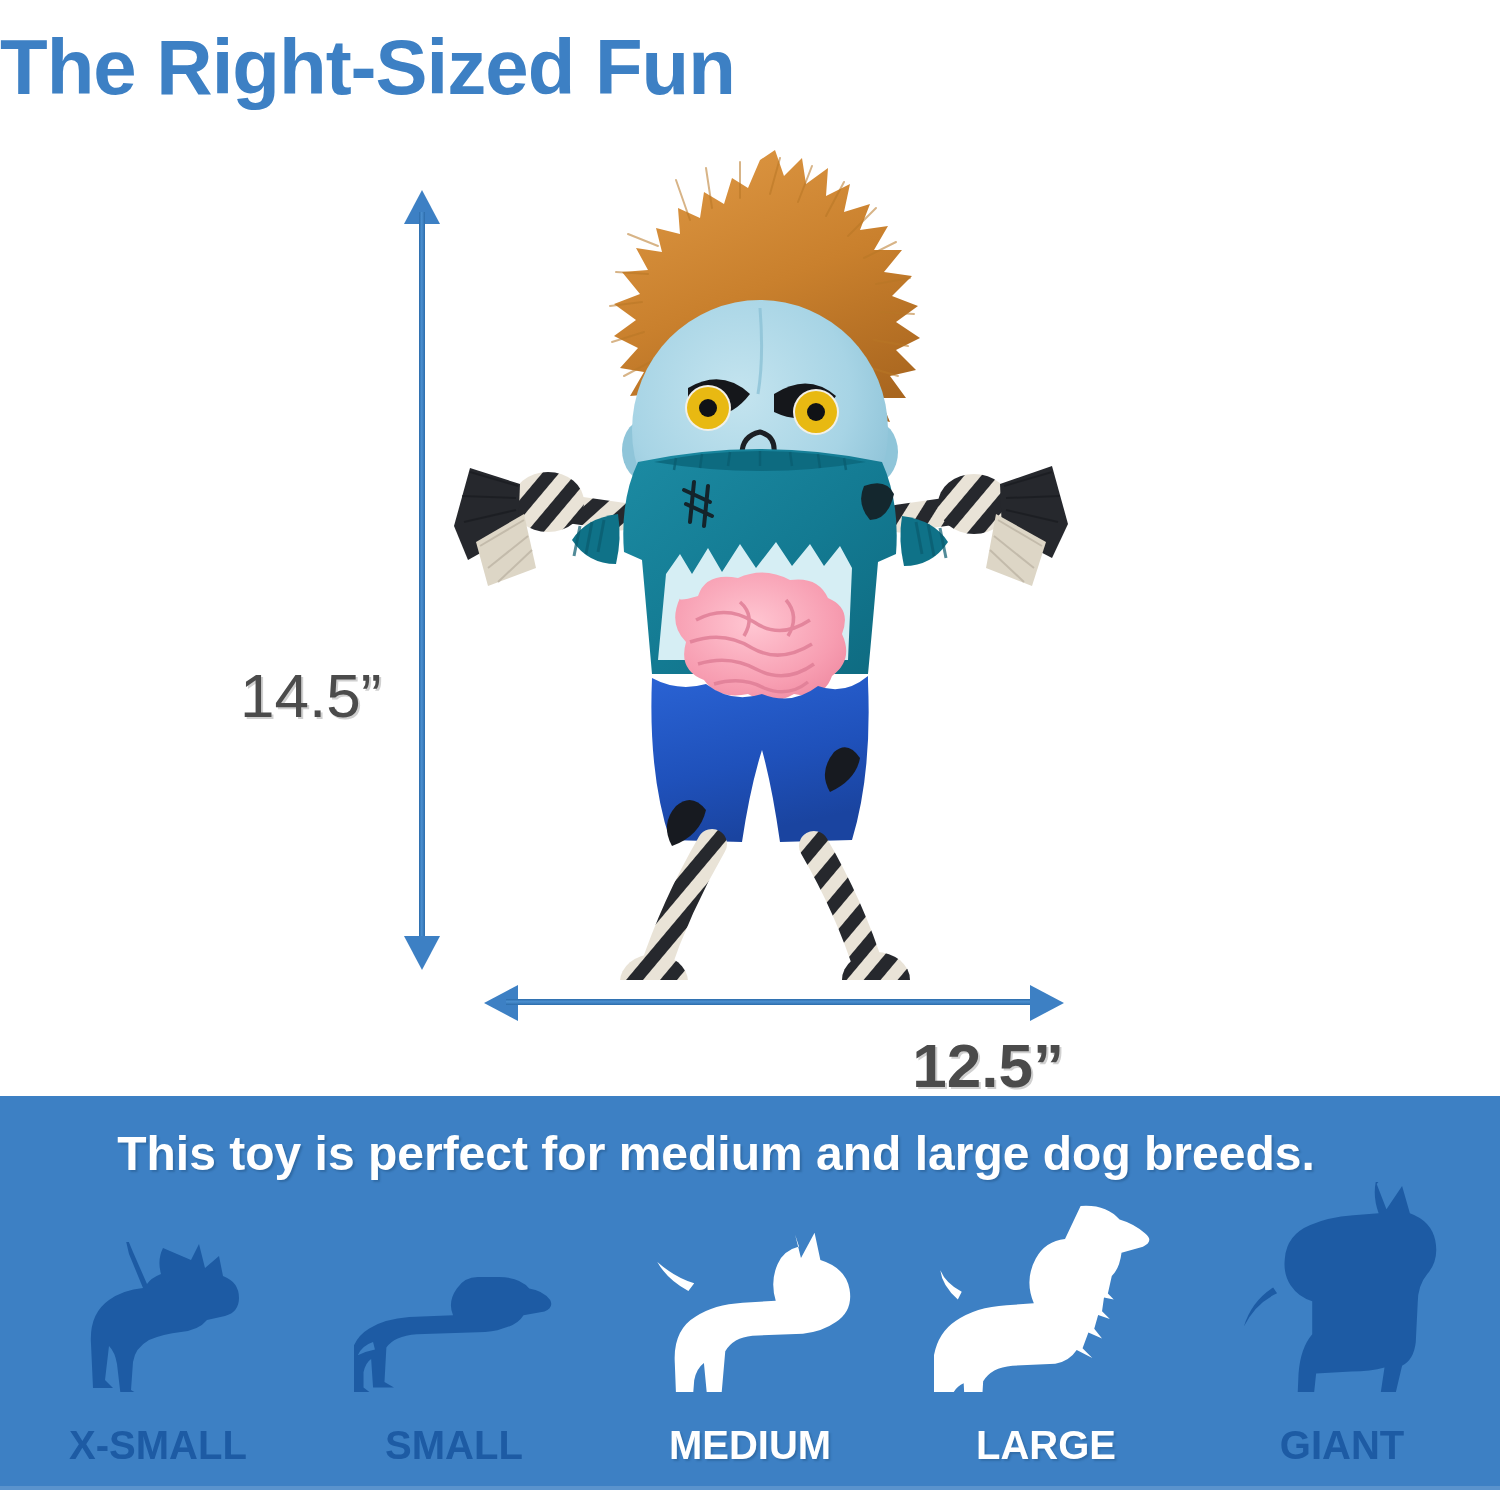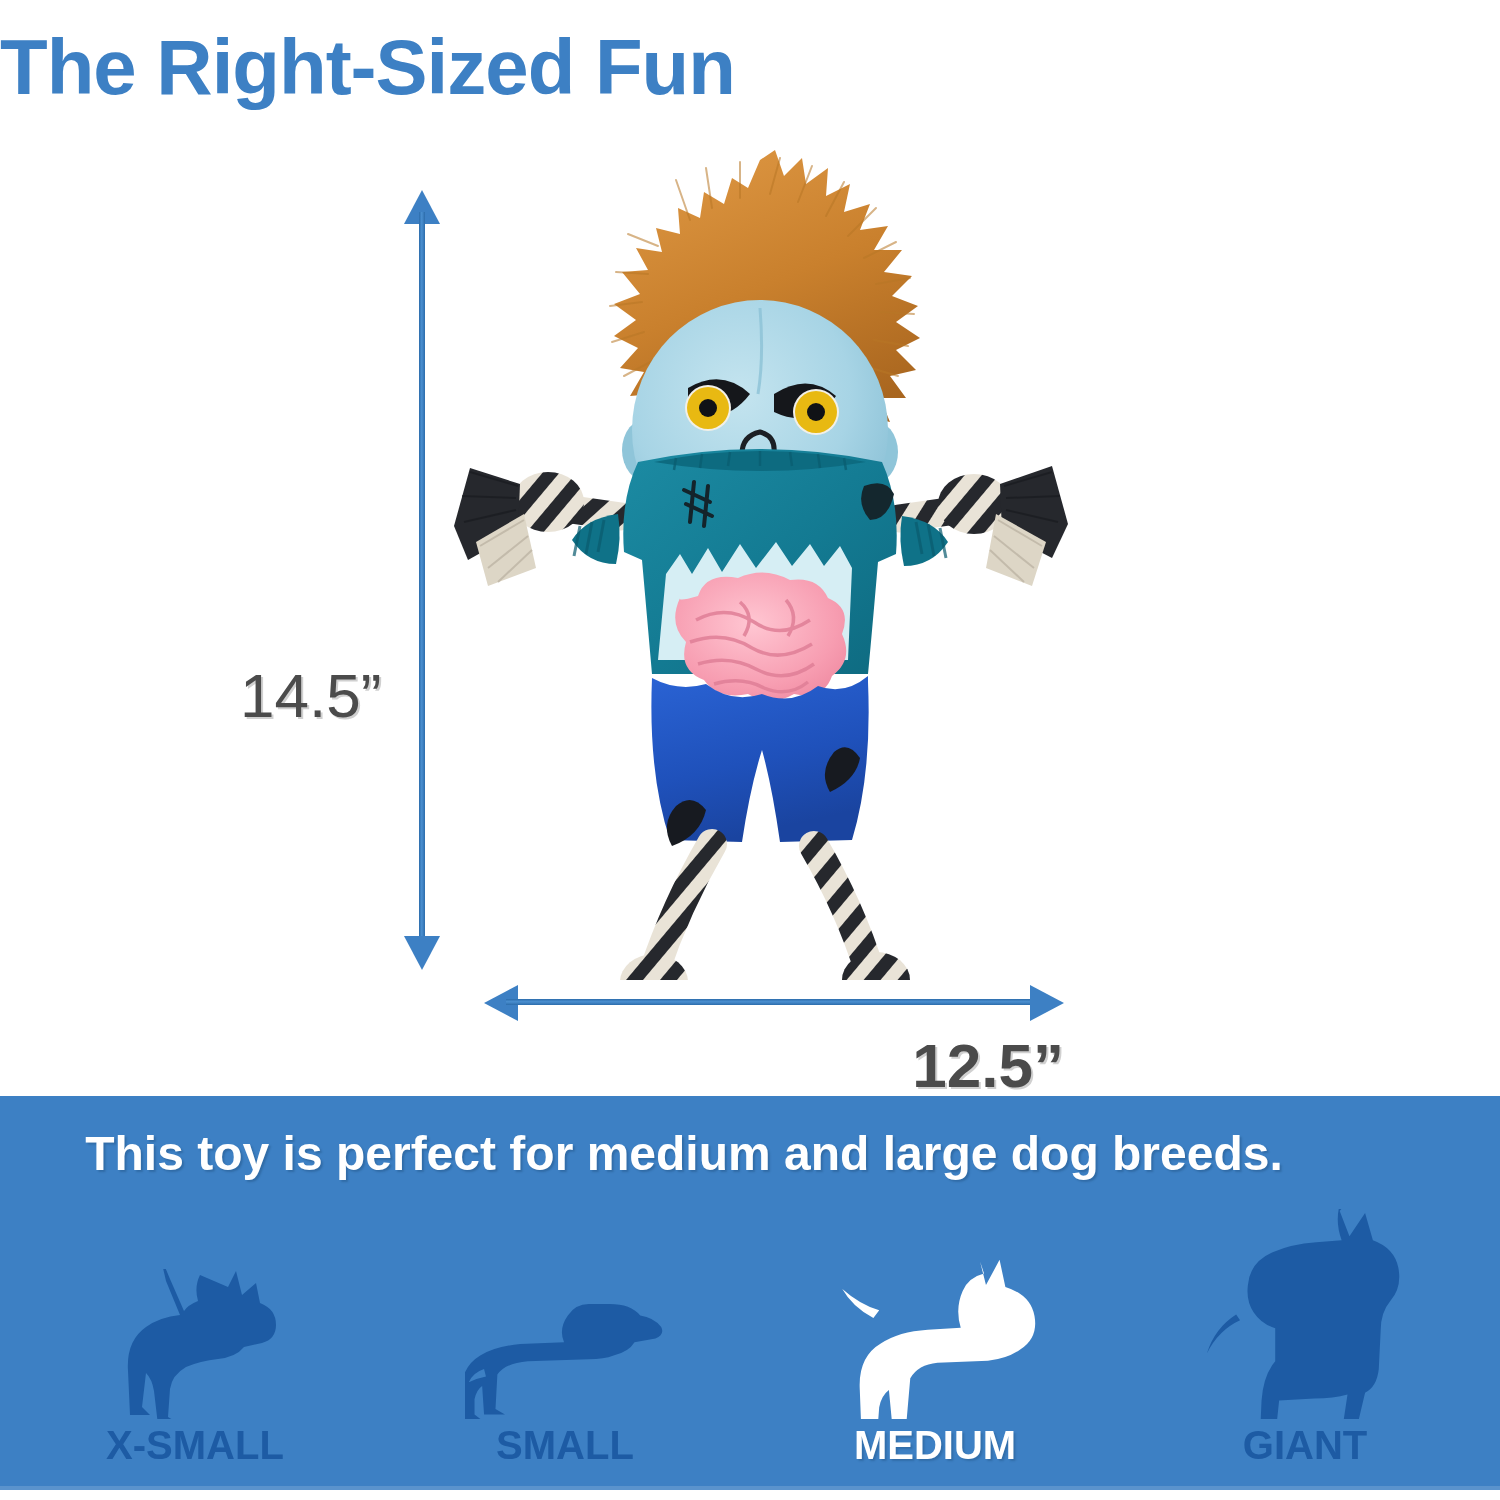--- a/index.html
+++ b/index.html
@@ -146,38 +146,39 @@
   .banner-headline {
     position: absolute;
     top: 30px;
     left: 0;
     width: 1368px;
     text-align: center;
     font-size: 48px;
     font-weight: bold;
     color: #ffffff;
     text-shadow: 2px 2px 2px rgba(20,60,100,.30);
+    padding-left: 32px;
   }
   .size-row {
     position: absolute;
     top: 96px;
     left: 0;
     width: 1500px;
     height: 292px;
     display: flex;
     align-items: flex-end;
     justify-content: space-around;
     padding: 0 10px;
     box-sizing: border-box;
   }
   .size-item {
     display: flex;
     flex-direction: column;
     align-items: center;
-    justify-content: flex-end;
+    justify-content: space-between;
     height: 100%;
     flex: 1;
   }
   .size-svg-box {
     display: flex;
     align-items: flex-end;
     justify-content: center;
     height: 200px;
   }
   .size-label {
@@ -507,20 +508,37 @@
             l-52,2 q-20,2 -28,16 l-4,46 l10,8 l-24,0 l-4,-42
             q-8,6 -10,18 l-2,26 l10,8 l-26,0 l-2,-52
             q-2,-34 22,-48 q18,-12 48,-14 l34,-2
             q-6,-20 2,-38 q6,-14 22,-18 Z
             M52,58 q-20,-6 -38,-22 q10,18 32,30 Z"></path>
         </svg>
       </div>
       <div class="size-label active">MEDIUM</div>
     </div>
 
+    <div class="size-item">
+      <div class="size-svg-box">
+        <svg viewBox="0 0 230 195" width="225" height="190" xmlns="http://www.w3.org/2000/svg">
+          <path class="dog-active" d="
+            M150,4 q26,-2 40,14 q14,4 26,14 q10,8 -2,14 l-22,6
+            q-2,16 -10,24 l-4,18 l6,6 l-10,-2 l-2,14 l8,8 l-12,-4
+            l-4,14 l8,10 l-14,-6 l-6,16 l10,10 l-16,-8
+            q-8,12 -22,14 l-44,2 q-22,2 -30,16
+            l-2,34 l8,-6 l4,12 l-28,0 l-2,-38
+            q-10,4 -14,18 l0,18 l10,8 l-26,0 l-2,-56
+            q0,-36 24,-52 q20,-14 52,-16 l28,-2
+            q-10,-24 2,-46 q10,-18 30,-20 Z
+            M28,92 q-16,-8 -22,-22 q2,16 18,30 Z"></path>
+        </svg>
+      </div>
+      <div class="size-label active">LARGE</div>
+    </div>
 
     <div class="size-item">
       <div class="size-svg-box">
         <svg viewBox="0 0 230 215" width="225" height="210" xmlns="http://www.w3.org/2000/svg">
           <path class="dog-inactive" d="
             M150,2 L160,28 L176,4 L184,32 q22,8 26,28
             q4,20 -8,34 q-10,12 -10,30 l-2,40
             q-2,18 -14,24 l-8,34 l10,8 l-26,0 l6,-40
             q-14,4 -34,4 l-36,2 l-4,38 l10,8 l-26,0 l2,-46
             q2,-26 14,-40 l0,-34

